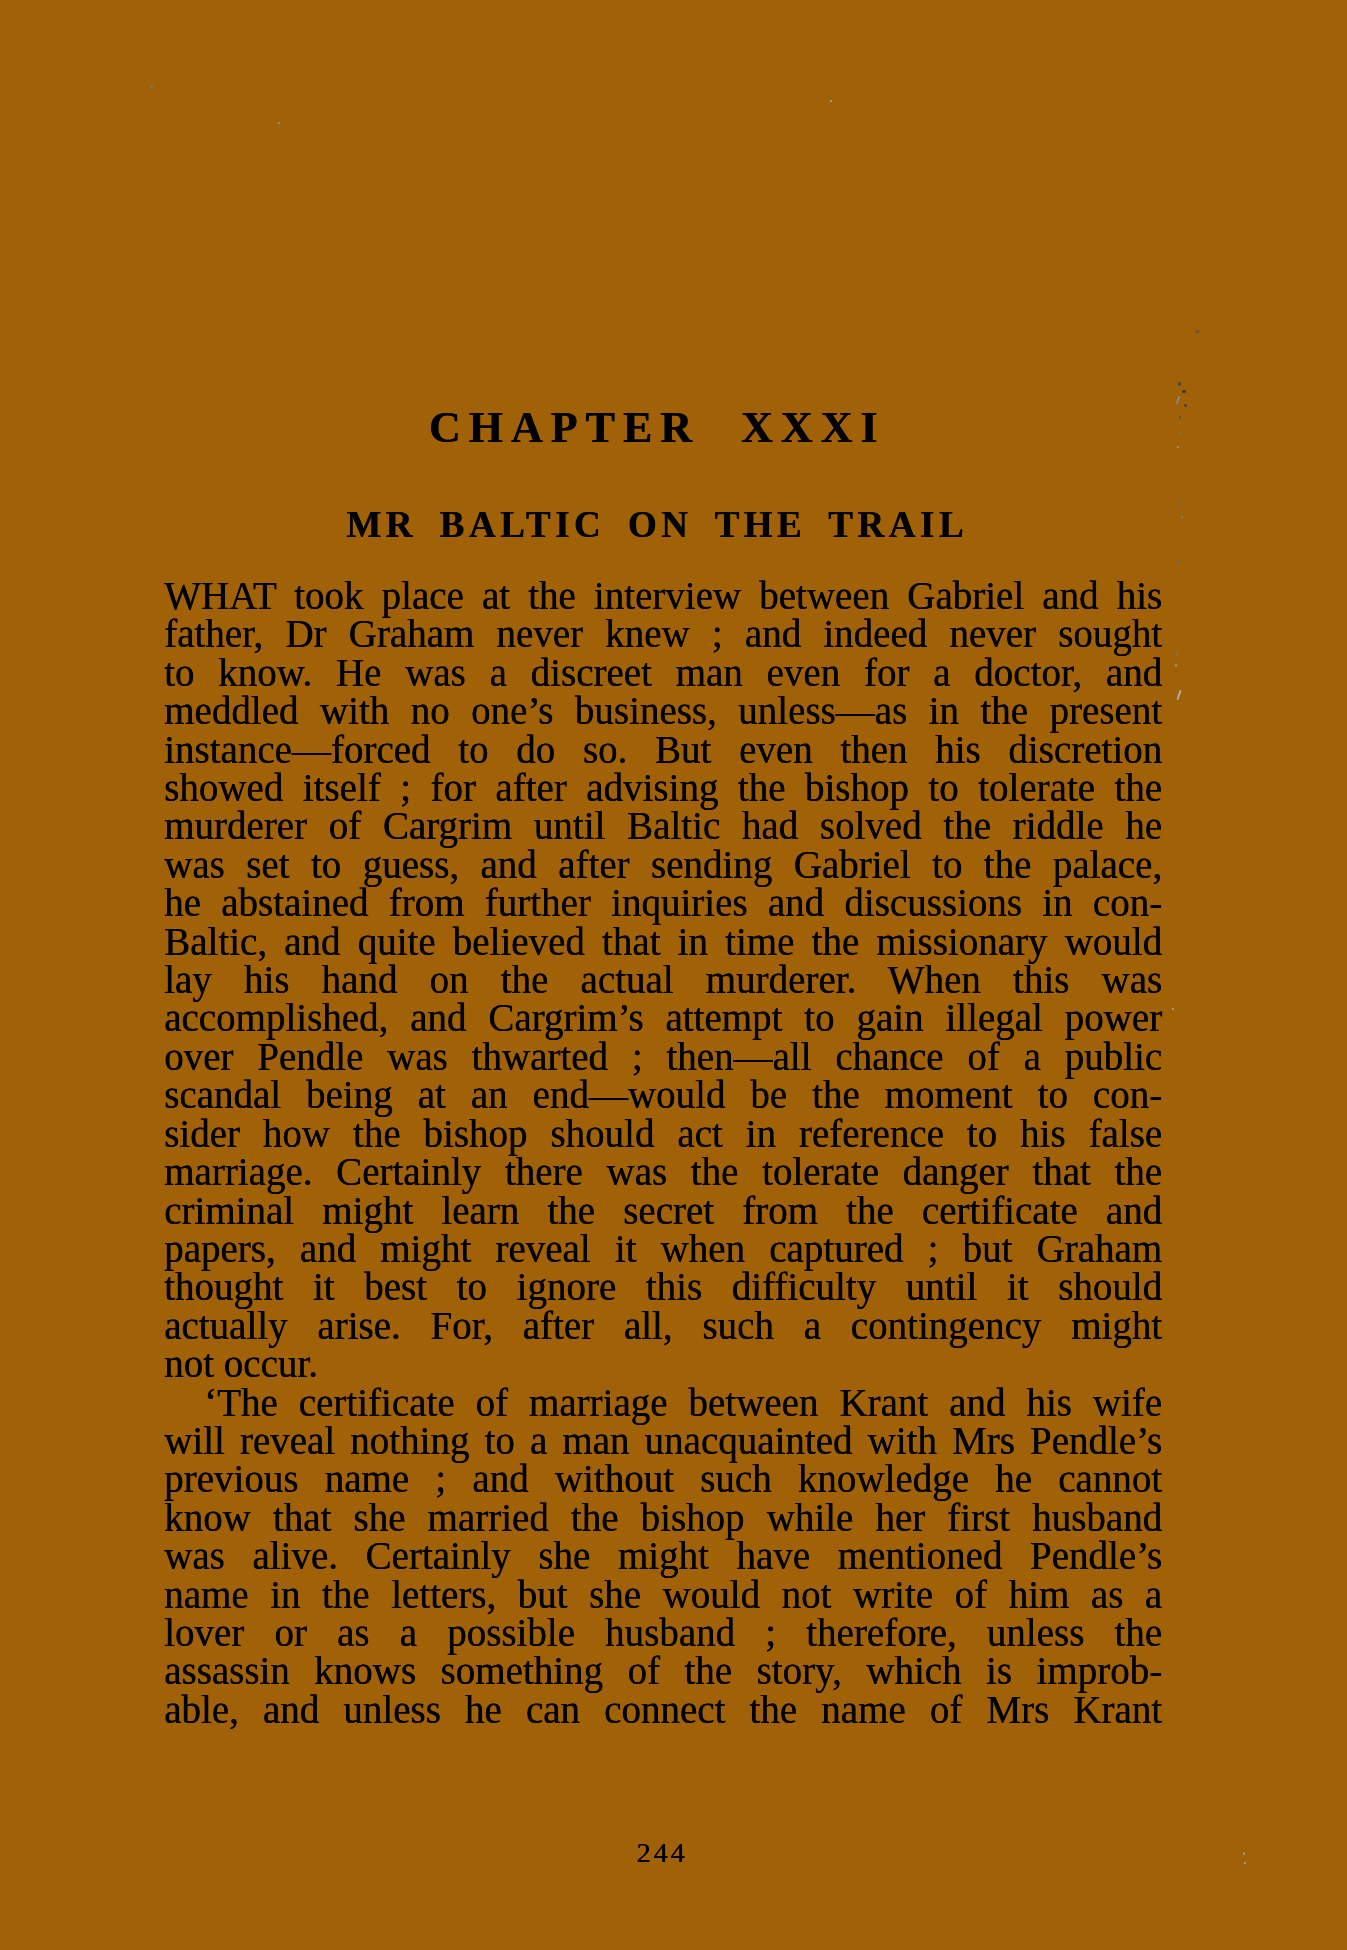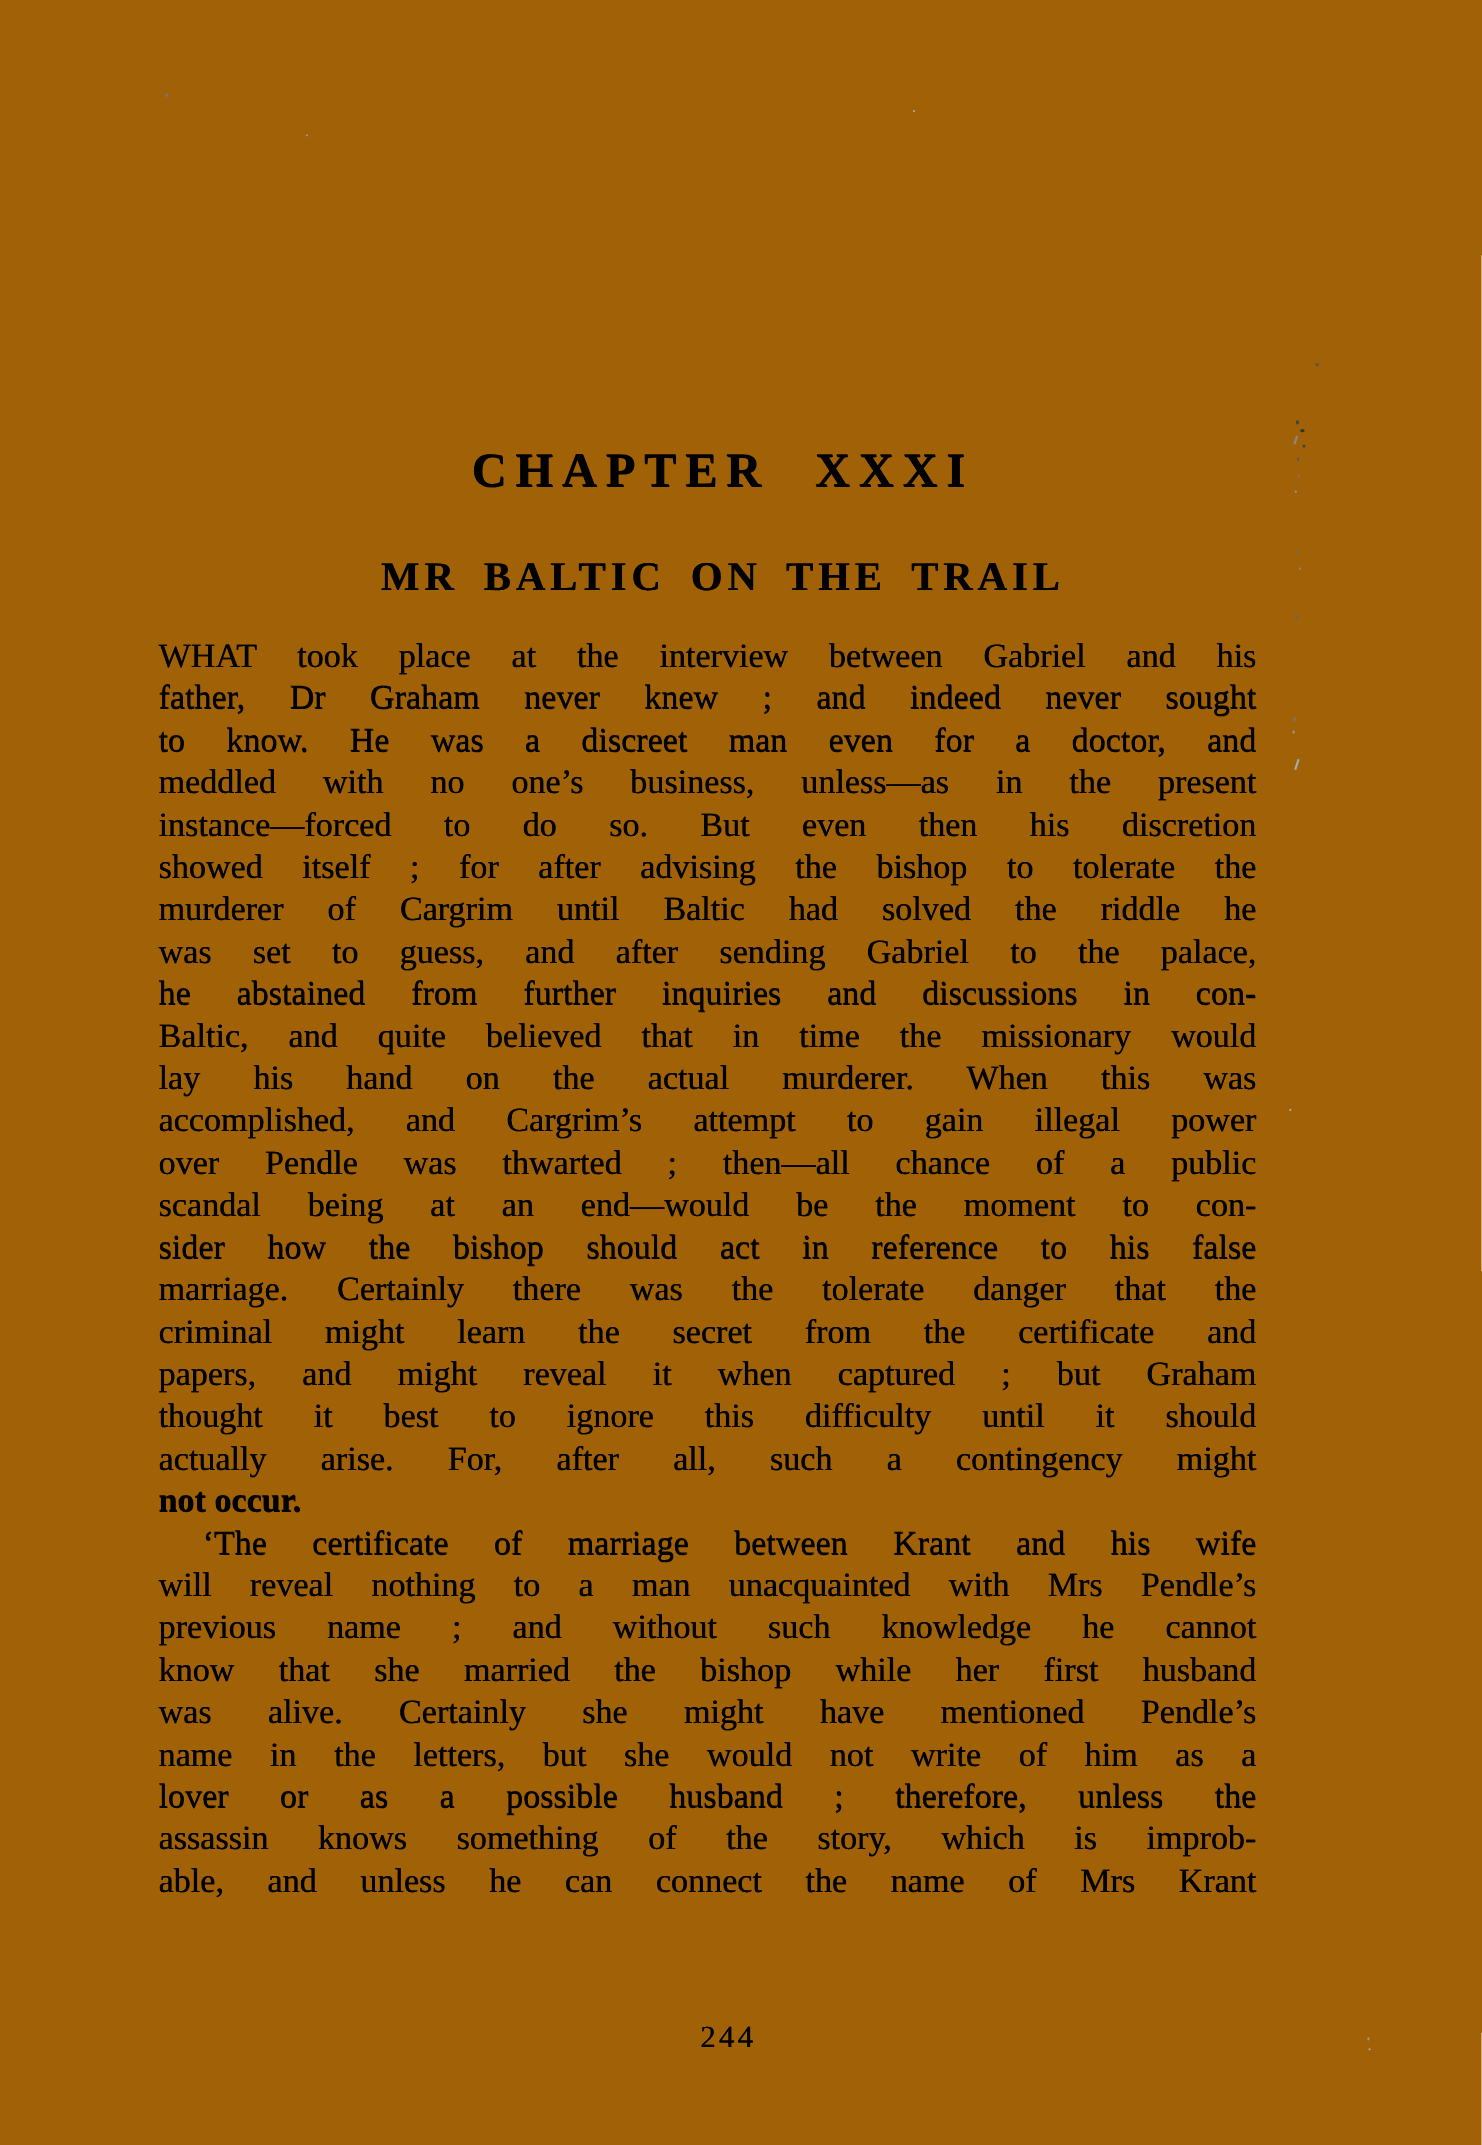--- a/index.html
+++ b/index.html
@@ -38,32 +38,32 @@
     font-weight: bold;
     line-height: 1;
     letter-spacing: 4.5px;
     word-spacing: 9px;
     text-shadow: 0.5px 0.3px 0 #000;
   }
 
   .body-text {
     position: absolute;
     top: 577px;
-    left: 144px;
+    left: 164px;
     width: 998px;
-    font-size: 31px;
+    font-size: 39px;
     line-height: 38.4px;
     text-shadow: 0.4px 0.2px 0 #000;
   }
 
   .line {
     text-align: justify;
     text-align-last: justify;
   }
-  .line.short { text-align-last: left; font-weight: bold; }
+  .line.short { text-align-last: left; }
   .line.indent { text-indent: 40px; }
 
   .page-number {
     position: absolute;
     top: 1837px;
     left: 162px;
     width: 1000px;
     text-align: center;
     font-size: 28px;
     letter-spacing: 3px;

